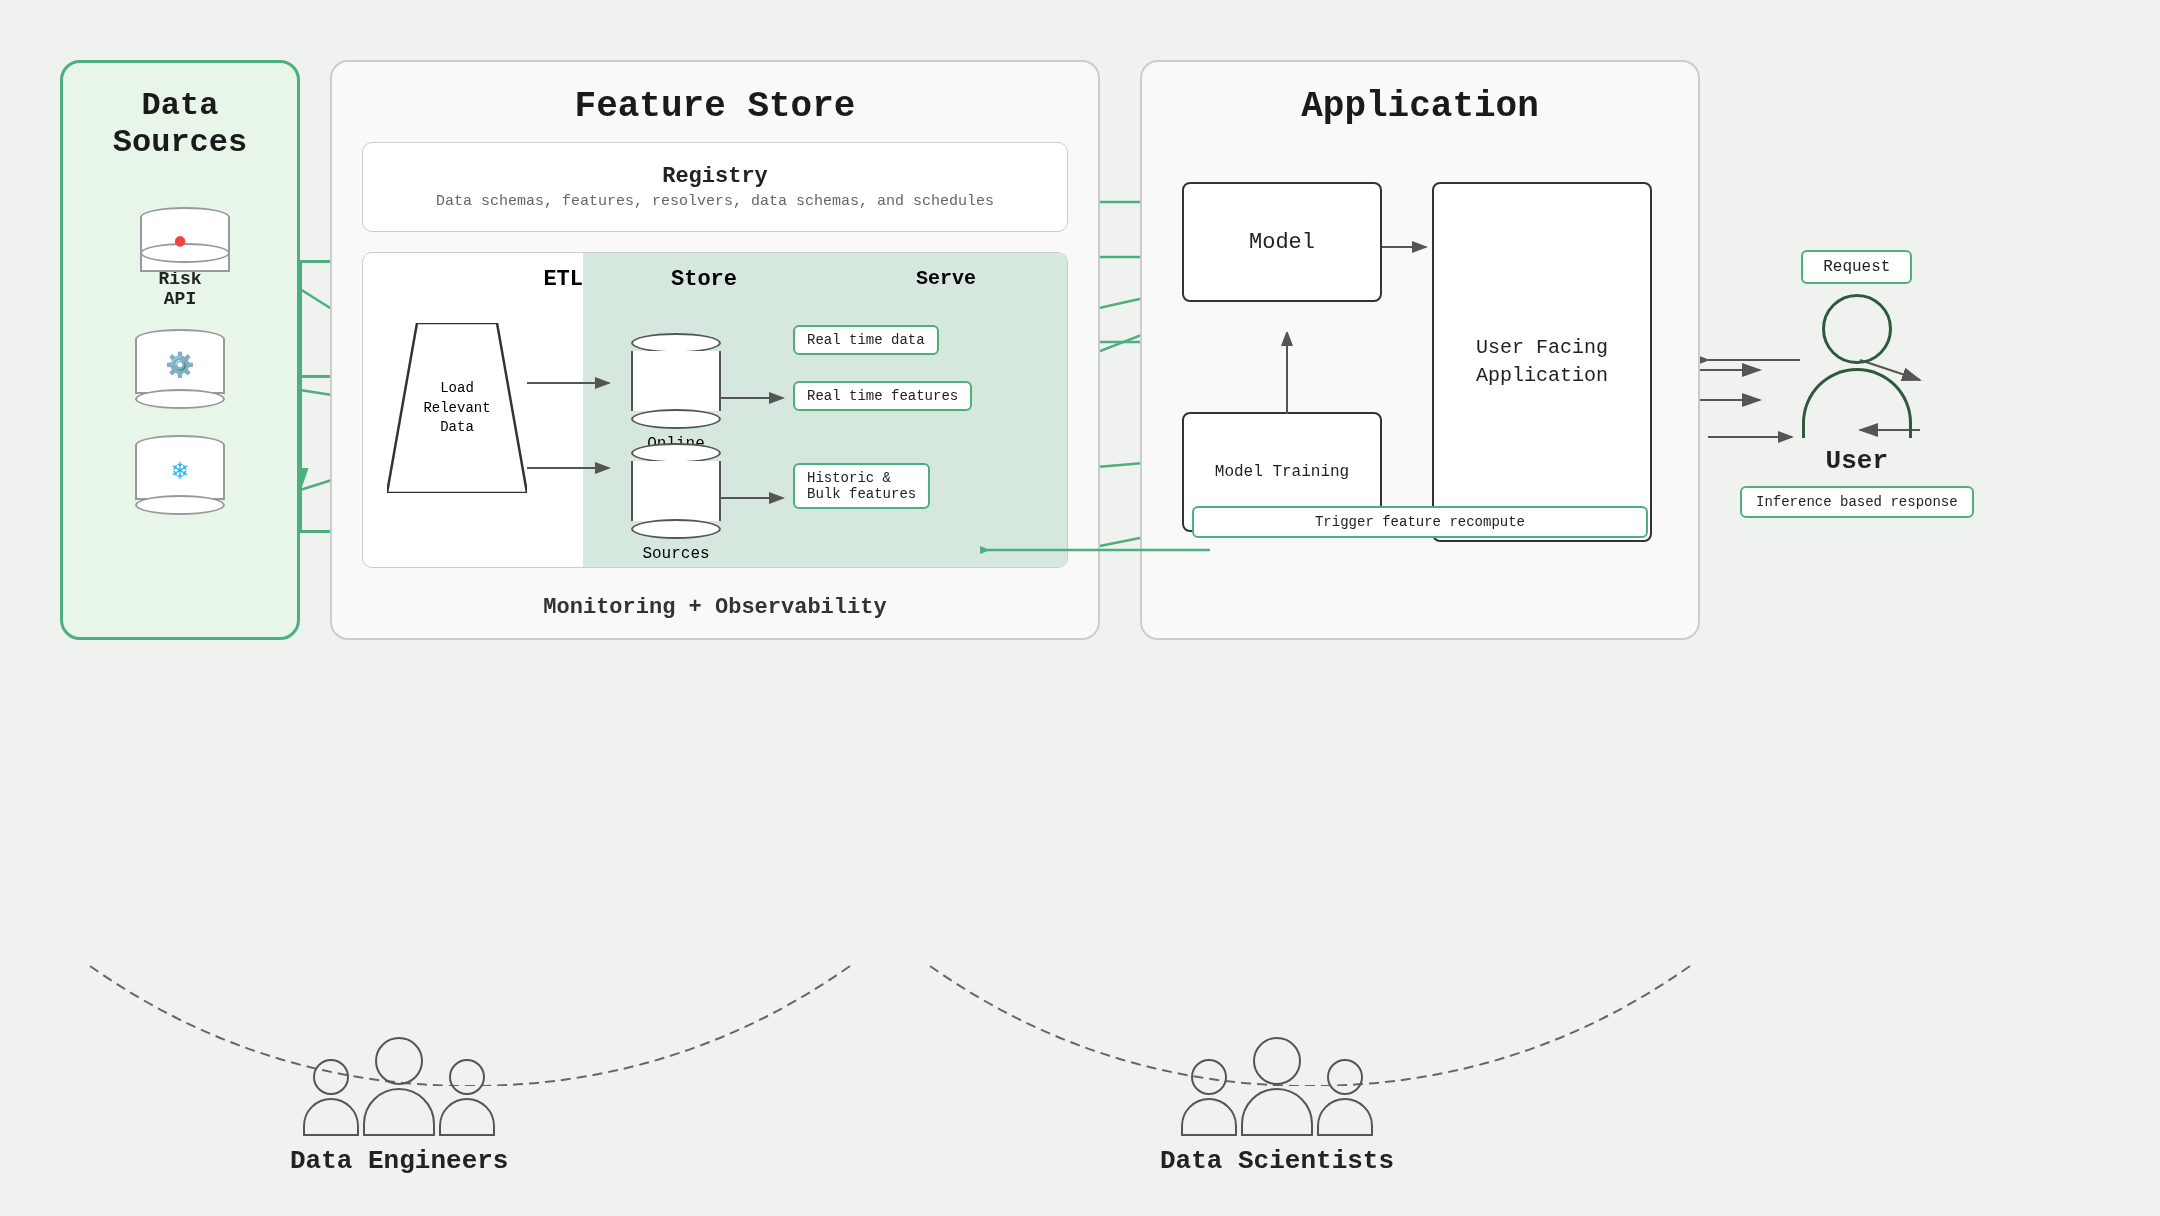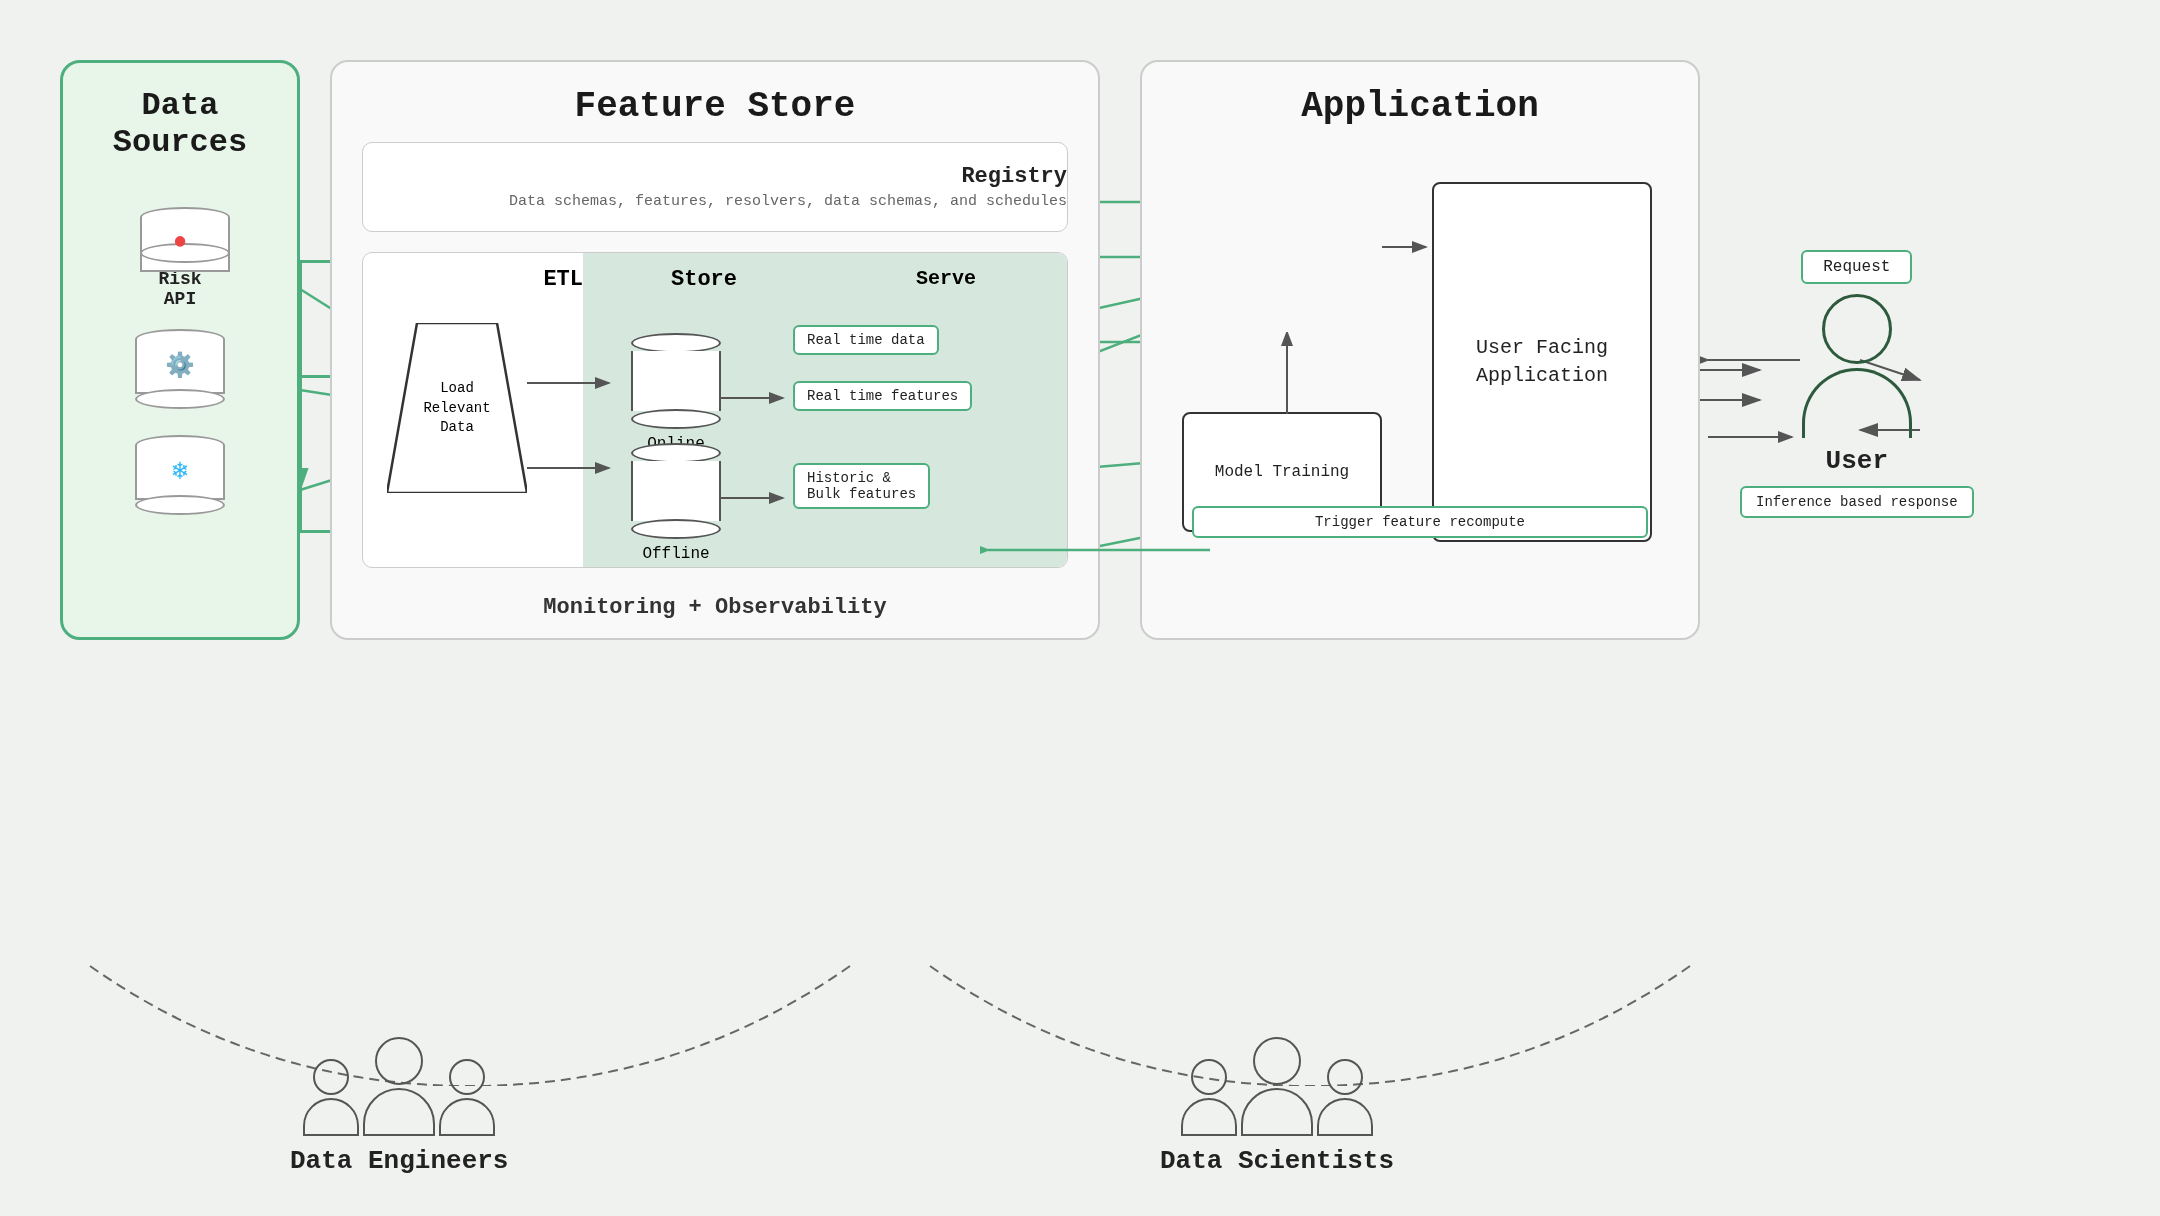--- a/index.html
+++ b/index.html
@@ -81,21 +81,21 @@
       position: absolute;
       top: 80px;
       left: 30px;
       right: 30px;
       height: 90px;
       border: 1.5px solid #ccc;
       border-radius: 10px;
       background: white;
       display: flex;
       flex-direction: column;
-      align-items: flex-end;
+      align-items: center;
       justify-content: center;
     }
     .registry-title {
       font-size: 22px;
       font-weight: 600;
       color: #222;
     }
     .registry-subtitle {
       font-size: 15px;
       color: #666;
@@ -477,21 +477,21 @@
         <div style="width:90px;height:20px;border:2px solid #555;border-radius:50%;background:white;"></div>
         <div style="width:90px;height:60px;border-left:2px solid #555;border-right:2px solid #555;background:white;margin-top:-2px;"></div>
         <div style="width:90px;height:20px;border:2px solid #555;border-radius:50%;background:white;margin-top:-2px;"></div>
         <div style="text-align:center;font-size:16px;font-weight:500;margin-top:6px;">Online</div>
       </div>
 
       <div style="position:absolute;left:268px;top:190px;">
         <div style="width:90px;height:20px;border:2px solid #555;border-radius:50%;background:white;"></div>
         <div style="width:90px;height:60px;border-left:2px solid #555;border-right:2px solid #555;background:white;margin-top:-2px;"></div>
         <div style="width:90px;height:20px;border:2px solid #555;border-radius:50%;background:white;margin-top:-2px;"></div>
-        <div style="text-align:center;font-size:16px;font-weight:500;margin-top:6px;">Offline</div>
+        <div style="text-align:center;font-size:16px;font-weight:500;margin-top:6px;">Sources</div>
       </div>
 
       <div style="position:absolute;left:358px;top:138px;width:70px;height:2px;">
         <svg width="70" height="14" viewBox="0 0 70 14">
           <defs>
               <marker id="ah3" markerWidth="8" markerHeight="6" refX="7" refY="3" orient="auto">
                 <polygon points="0 0,8 3,0 6" fill="#555"></polygon>
               </marker>
             </defs>
           <line x1="0" y1="7" x2="62" y2="7" stroke="#555" stroke-width="2" marker-end="url(#ah3)"></line>
@@ -549,20 +549,23 @@
             <polygon points="0 0,8 3,0 6" fill="#4caf7d"></polygon>
           </marker>
         </defs>
       <line x1="0" y1="7" x2="72" y2="7" stroke="#4caf7d" stroke-width="2.5" marker-end="url(#ah7)"></line>
     </svg>
   </div>
 
   <div class="application-box">
     <div class="application-title">Application</div>
 
+    <div class="model-box">
+      <span class="model-label">Model</span>
+    </div>
 
     <div class="model-training-box">
       <span class="model-label" style="font-size:16px;text-align:left;">Model Training</span>
     </div>
 
     <div style="position:absolute;left:138px;top:270px;width:2px;height:82px;">
       <svg width="14" height="82" viewBox="0 0 14 82">
         <defs>
             <marker id="ah8" markerWidth="8" markerHeight="6" refX="3" refY="3" orient="auto">
               <polygon points="0 6,8 3,0 0" fill="#555"></polygon>

